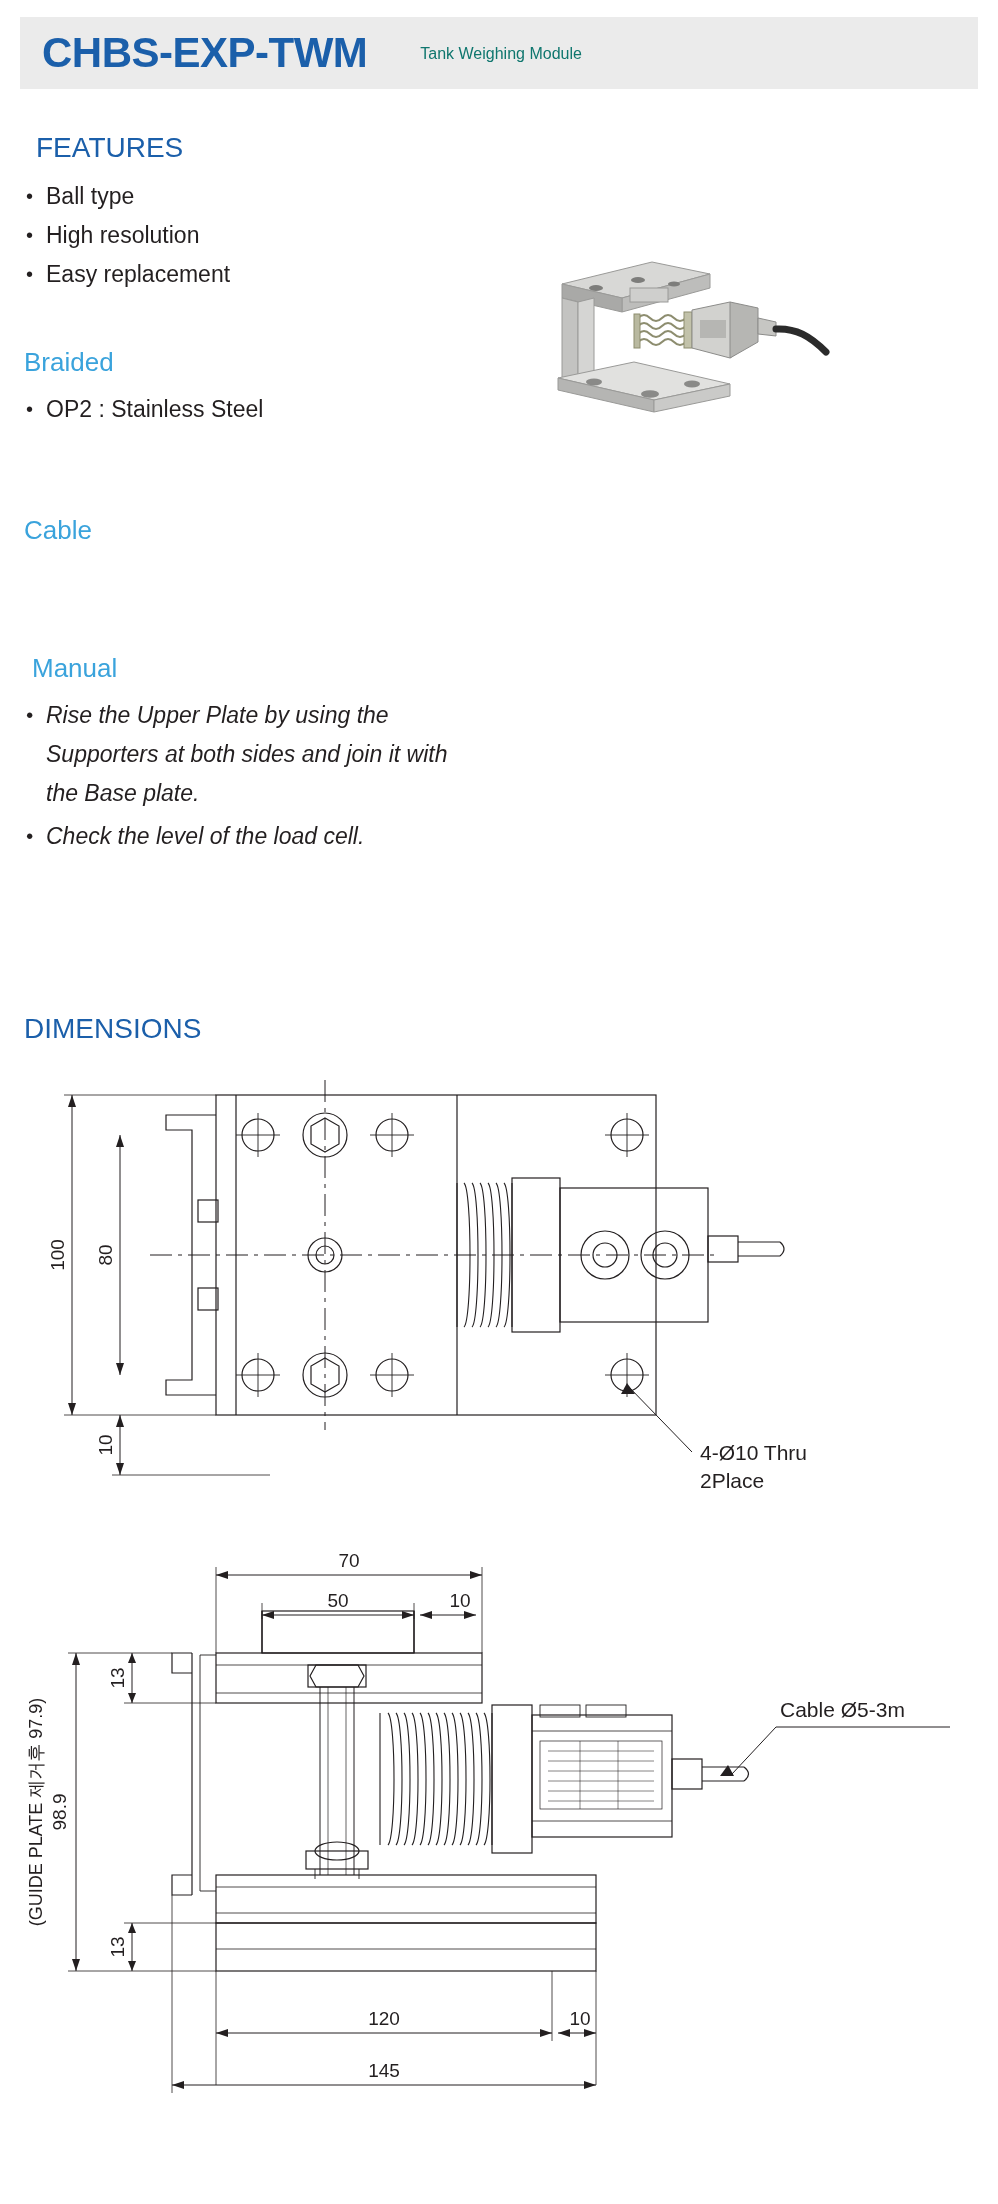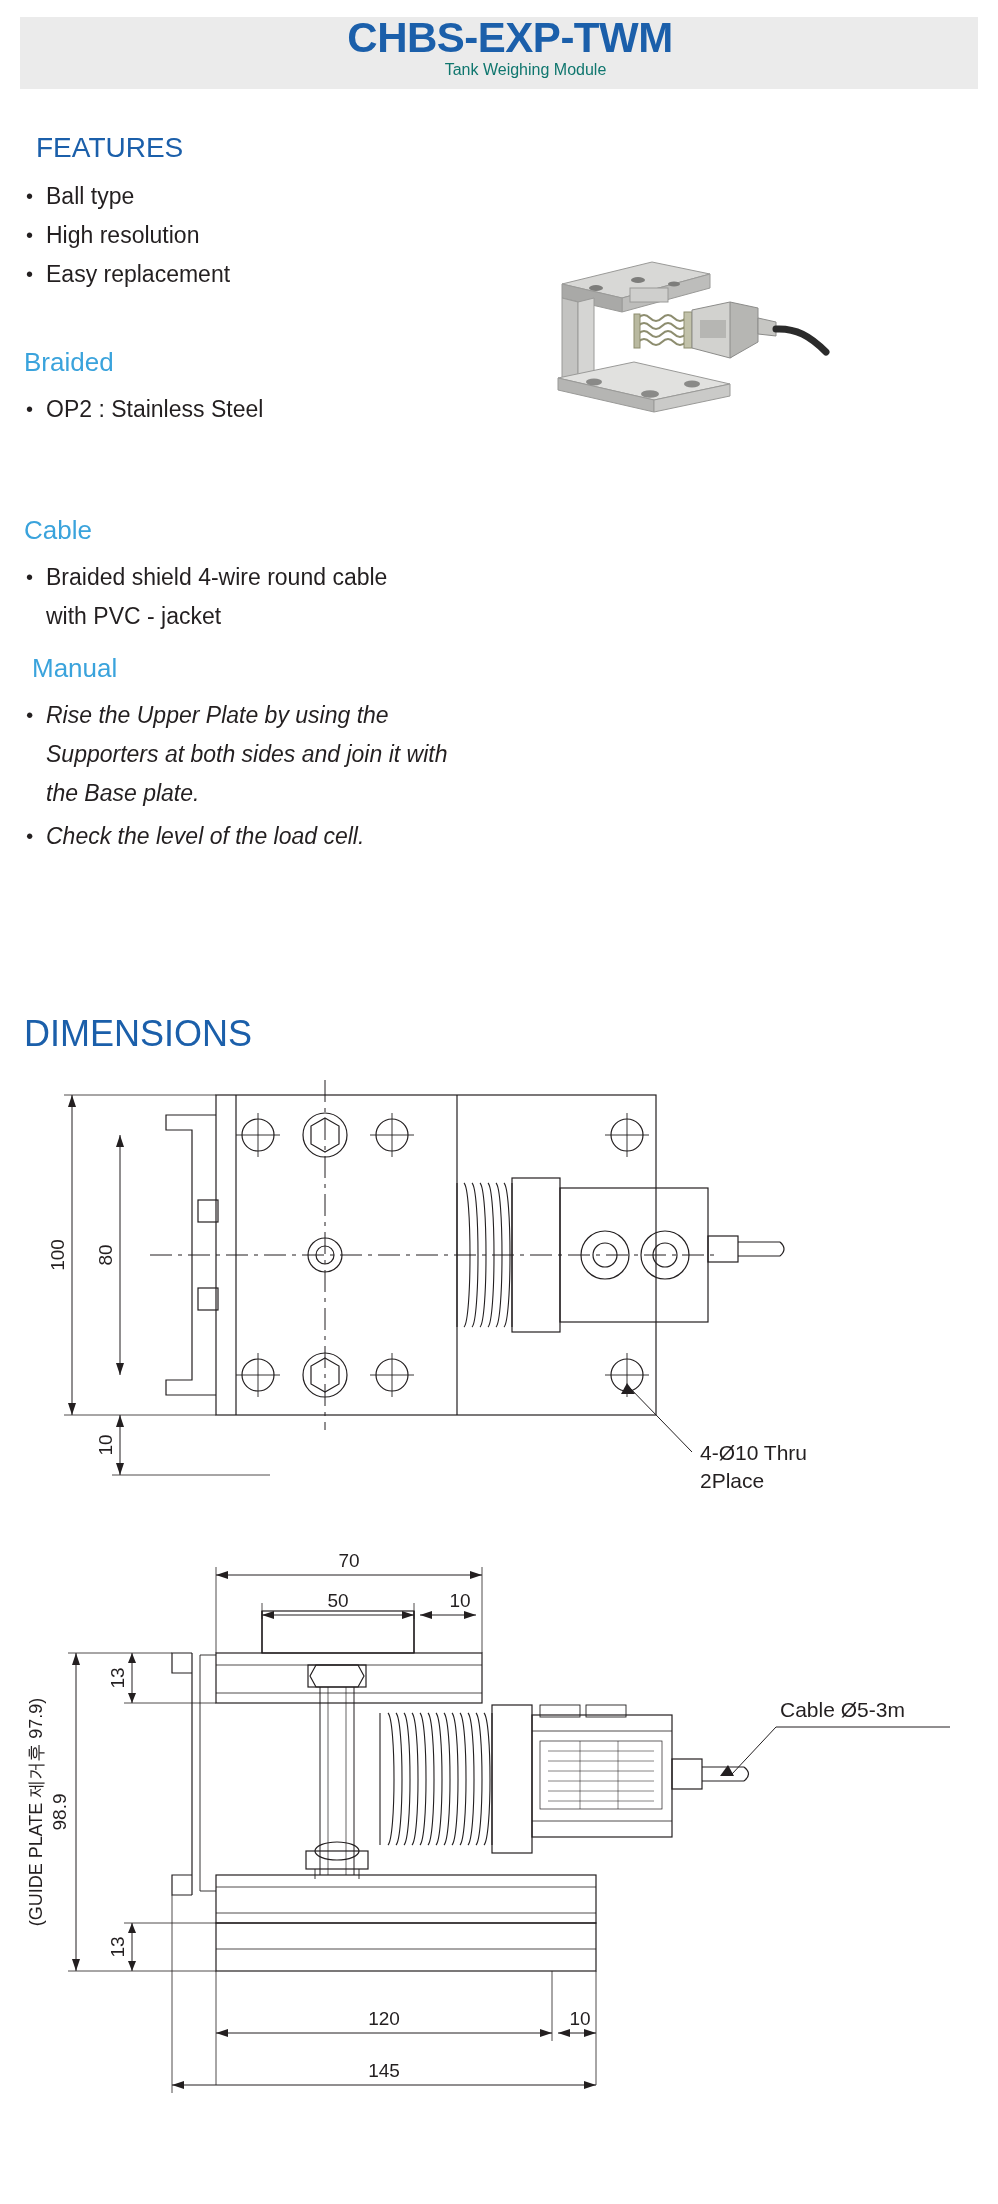--- a/index.html
+++ b/index.html
@@ -25,21 +25,20 @@
   
   .header-bar {
     position: absolute;
     left: 20px;
     top: 17px;
     width: 958px;
     height: 72px;
     background: #ebebeb;
     display: flex;
     align-items: center;
-    flex-direction: column;
   }
   .header-title {
     font-size: 42px;
     font-weight: bold;
     color: #1b5faa;
     letter-spacing: -0.5px;
     margin-left: 22px;
     line-height: 1;
   }
   .header-sub {
@@ -64,21 +63,21 @@
     position: absolute;
     left: 24px;
   }
   .h-material { top: 347px; }
   .h-cable    { top: 515px; }
   .h-manual   { top: 653px; margin-left: 8px; }
   .h-dimensions {
     position: absolute;
     left: 24px;
     top: 1013px;
-    font-size: 36px;
+    font-size: 28px;
     color: #1b5faa;
   }
 
   
   ul.bullets {
     list-style: none;
     margin: 0;
     padding: 0;
     position: absolute;
     left: 24px;
@@ -149,24 +148,20 @@
     <li>High resolution</li>
     <li>Easy replacement</li>
   </ul>
 
   <div class="h-blue h-material">Braided</div>
   <ul class="bullets list-material">
     <li>OP2 : Stainless Steel</li>
   </ul>
 
   <div class="h-blue h-cable">Cable</div>
-  <ul class="bullets list-cable">
-    <li>Braided shield 4-wire round cable
-with PVC - jacket</li>
-  </ul>
 
   <div class="h-blue h-manual">Manual</div>
   <ul class="bullets list-manual">
     <li>Rise the Upper Plate by using the
 Supporters at both sides and join it with
 the Base plate.</li>
     <li>Check the level of the load cell.</li>
   </ul>
 
   <div class="photo">

